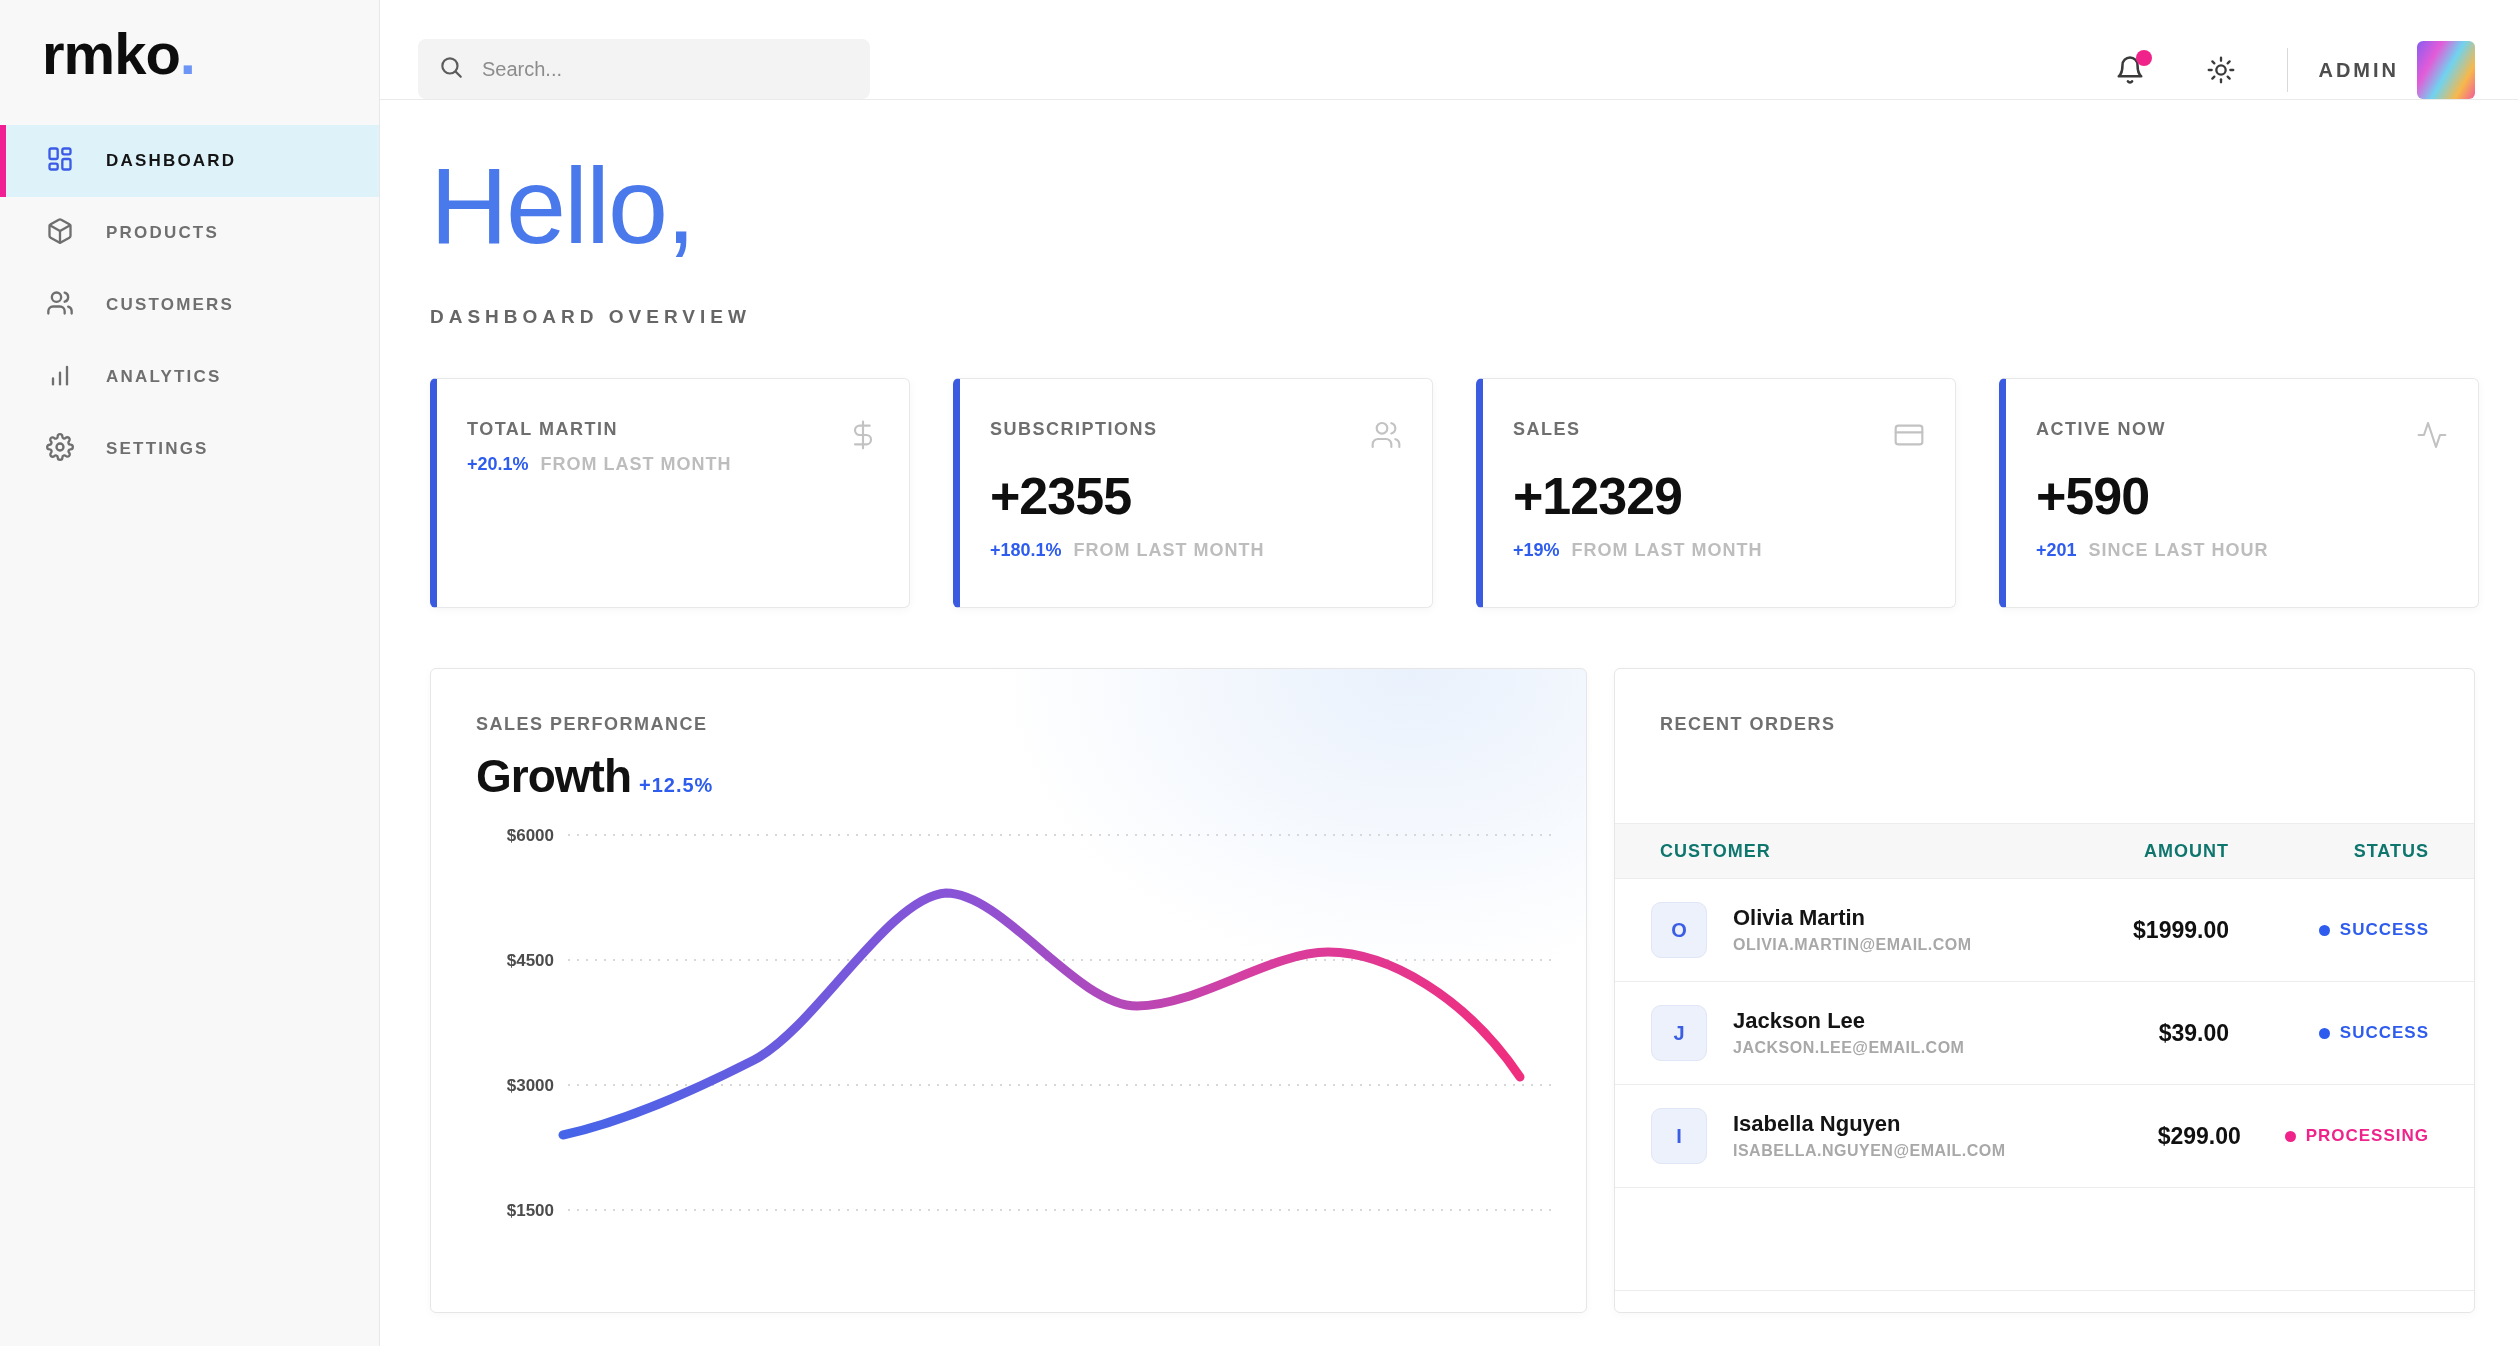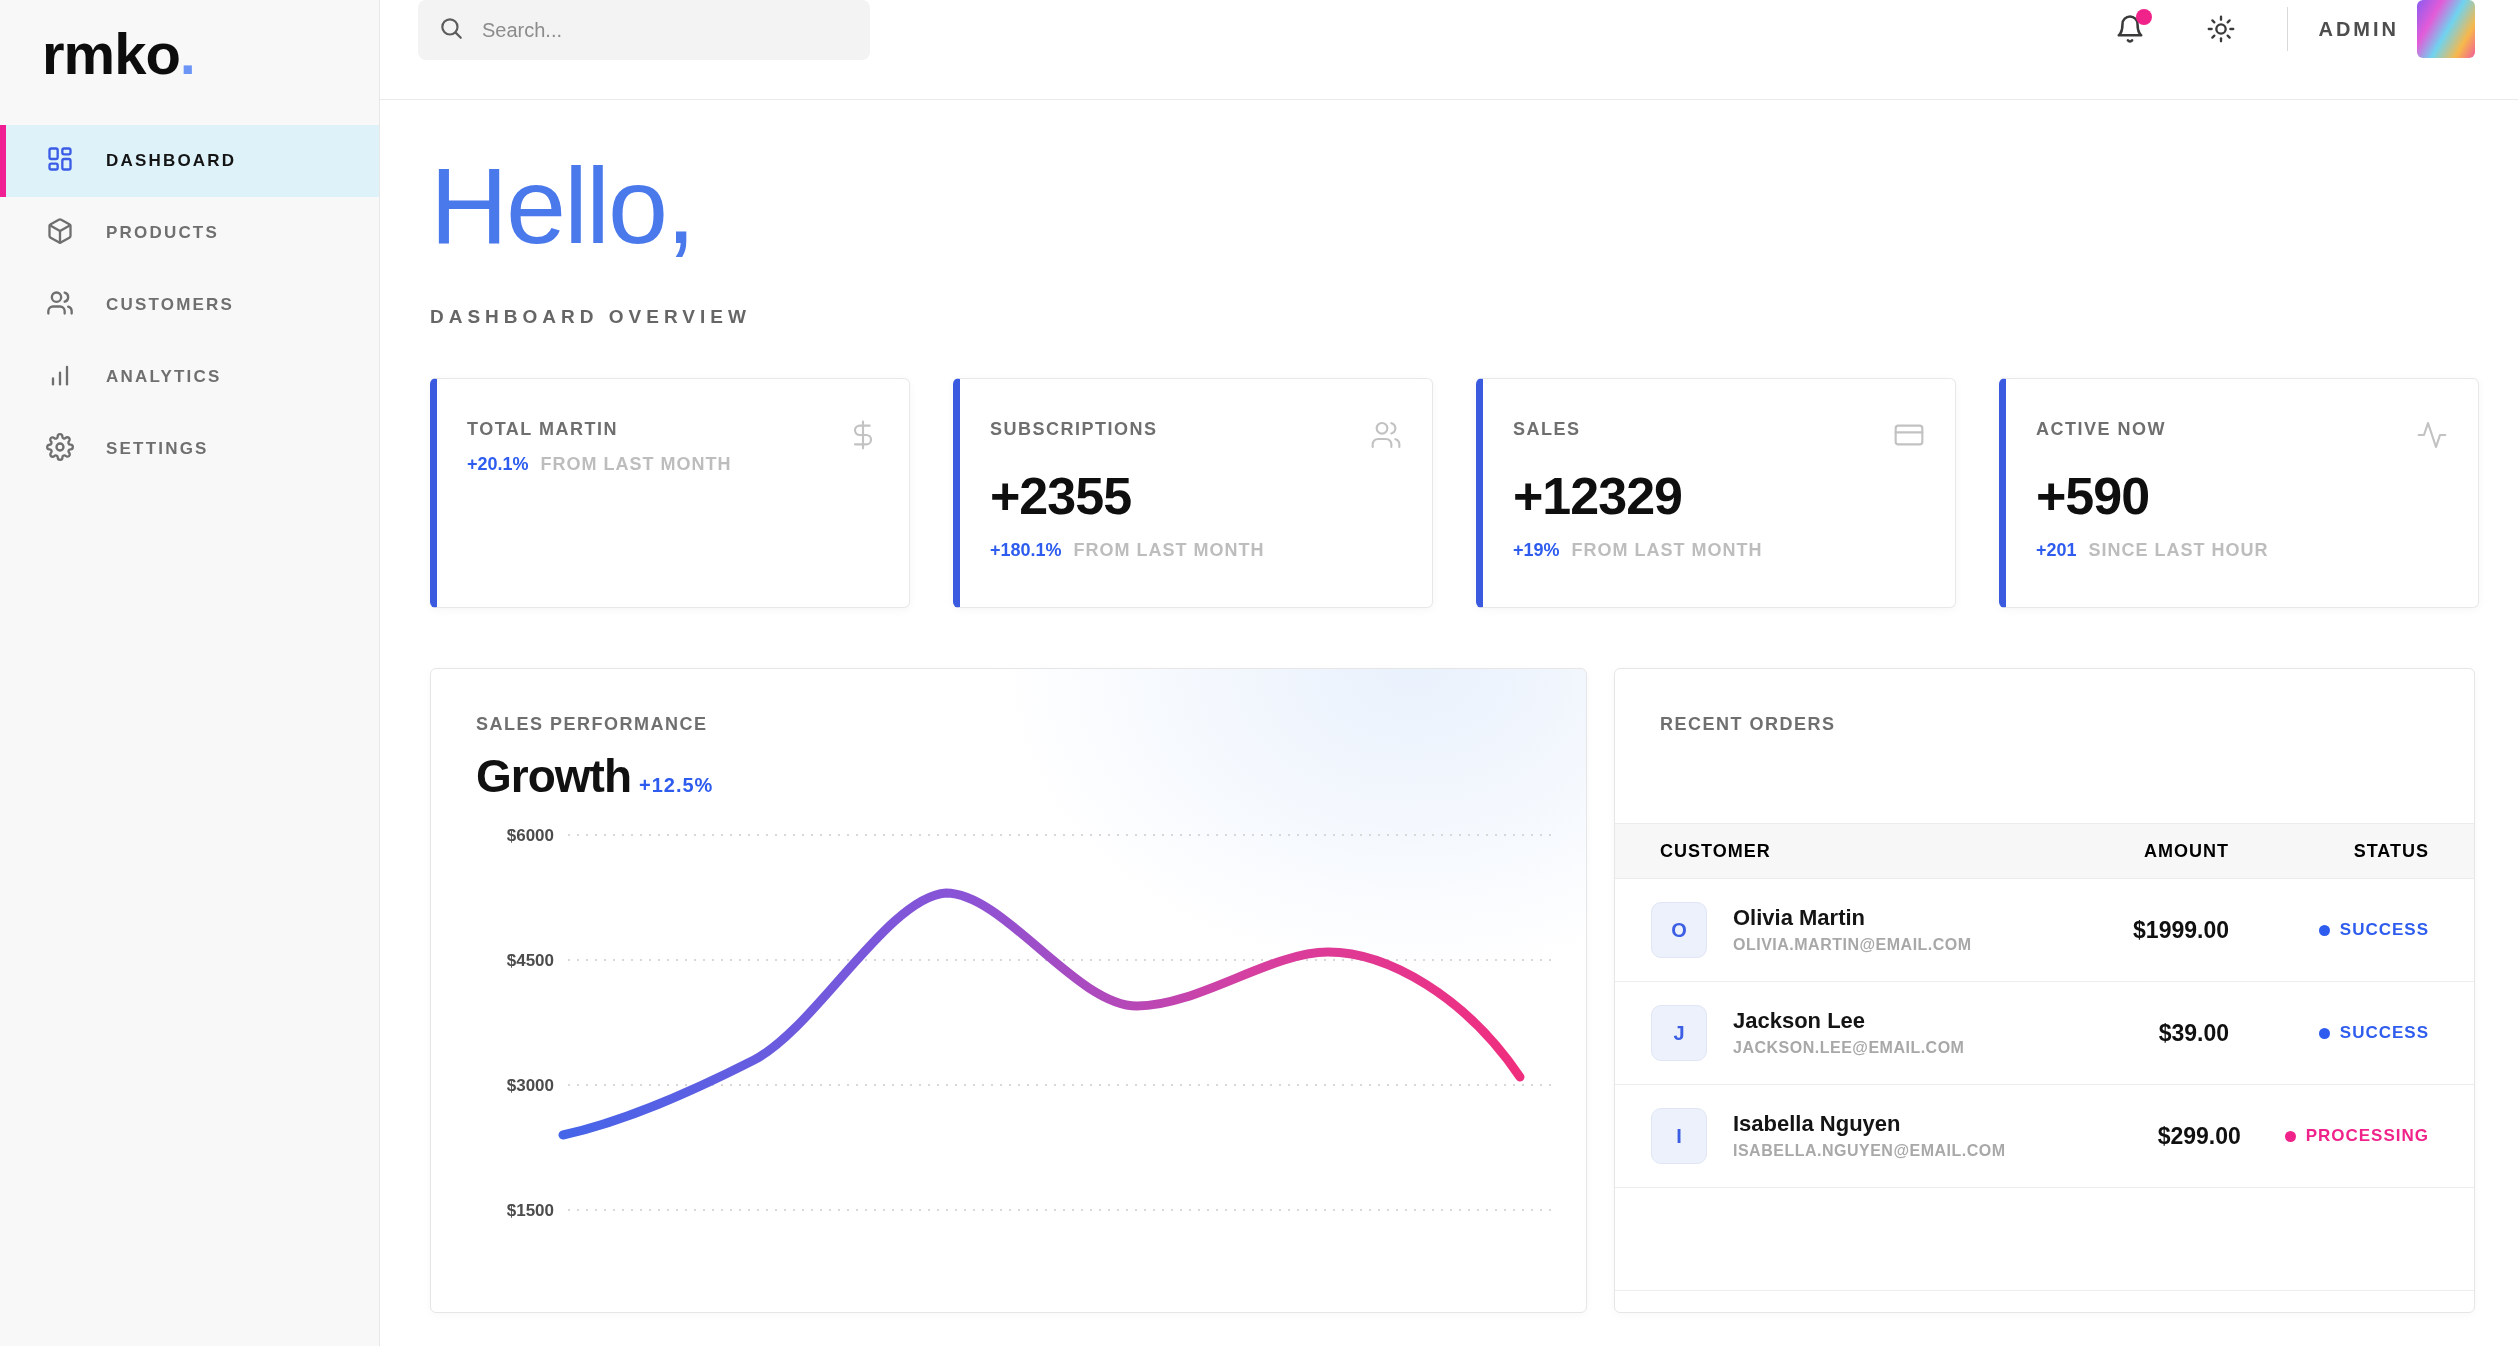--- a/index.html
+++ b/index.html
@@ -16,21 +16,21 @@
   .item{height:72px;display:flex;align-items:center;padding-left:40px;gap:32px;
         border-left:6px solid transparent;cursor:pointer;}
   .item svg{stroke:#6f6f6f;fill:none;stroke-width:2;stroke-linecap:round;stroke-linejoin:round;}
   .item .lbl{font-size:17px;font-weight:700;letter-spacing:2.2px;color:#6f6f6f;}
   .item.active{background:#def2fa;border-left-color:#f01f93;}
   .item.active svg{stroke:#3b5ce6;}
   .item.active .lbl{color:#141414;}
 
   
   .header{position:absolute;left:380px;right:0;top:0;height:100px;background:#fff;
-          border-bottom:1px solid #eaeaea;display:flex;align-items:flex-start;}
+          border-bottom:1px solid #eaeaea;display:flex;align-items:flex-end;}
   .search{margin-left:38px;width:452px;height:60px;background:#f3f3f3;border-radius:8px;
           display:flex;align-items:center;padding:0 20px;gap:16px;}
   .search svg{stroke:#5c5c5c;fill:none;stroke-width:2;stroke-linecap:round;}
   .search input{border:0;background:transparent;outline:none;font-size:20px;color:#333;width:100%;
                 font-family:"Liberation Sans",sans-serif;}
   .search input::placeholder{color:#8c8c8c;}
   .hright{margin-left:auto;display:flex;align-items:center;margin-right:43px;}
   .icon-btn{position:relative;cursor:pointer;display:flex;}
   .icon-btn svg{stroke:#3a3a3a;fill:none;stroke-width:2;stroke-linecap:round;stroke-linejoin:round;}
   .bell-wrap{margin-right:62px;}
@@ -69,21 +69,21 @@
   .growth{font-size:46px;font-weight:900;color:#111;letter-spacing:-1px;}
   .badge{font-size:20px;font-weight:800;color:#2d5cee;letter-spacing:1px;}
   .plot{margin-top:16px;width:1087px;height:400px;overflow:visible;display:block;}
   .plot text{font-family:"Liberation Sans",sans-serif;font-size:17px;font-weight:700;fill:#4c4c4c;}
 
   .orders{width:861px;height:645px;border:1px solid #e6e6e6;border-radius:6px;background:#fff;
           box-shadow:0 2px 10px rgba(0,0,0,.03);padding-top:45px;}
   .orders .sec-title{padding-left:45px;}
   .thead{margin-top:88px;height:56px;background:#f7f7f8;border-top:1px solid #ececec;border-bottom:1px solid #ececec;
          display:flex;align-items:center;padding:0 45px;}
-  .thead span{font-size:18px;font-weight:700;color:#000000;letter-spacing:1px;}
+  .thead span{font-size:18px;font-weight:700;color:#0f766e;letter-spacing:1px;}
   .col-c{flex:1;}
   .col-a{width:250px;text-align:right;}
   .col-s{width:200px;text-align:right;}
   .row{display:flex;align-items:center;height:103px;padding:0 45px 0 36px;border-bottom:1px solid #ededed;cursor:pointer;}
   .cust{flex:1;display:flex;align-items:center;gap:26px;}
   .av{width:56px;height:56px;border-radius:10px;background:#edf1fb;border:1px solid #e0e6f5;
       display:flex;align-items:center;justify-content:center;font-size:20px;font-weight:700;color:#3b5ee4;}
   .nm{font-size:22px;font-weight:700;color:#141414;line-height:1.1;}
   .em{margin-top:6px;font-size:16px;font-weight:700;color:#a8a8a8;letter-spacing:.5px;}
   .amt{width:250px;text-align:right;font-size:23px;font-weight:800;color:#101010;}

